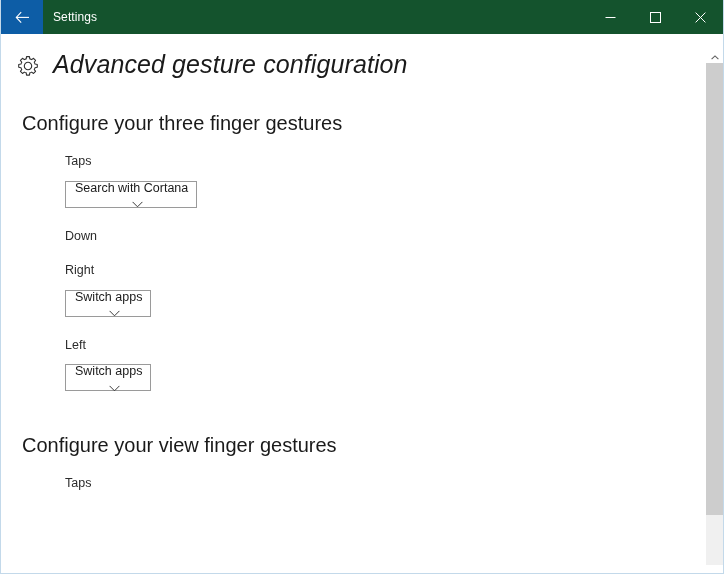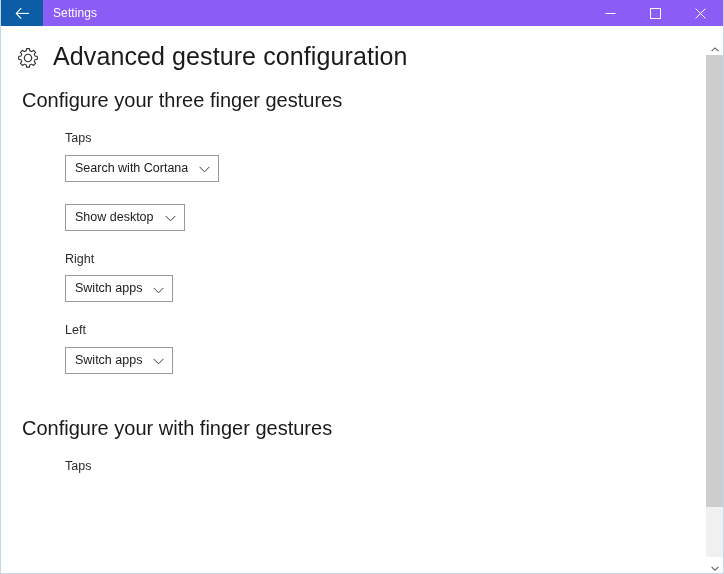--- a/index.html
+++ b/index.html
@@ -23,22 +23,22 @@
     border-left: 1px solid #c3d9ea;
     border-right: 1px solid #c3d9ea;
     border-bottom: 1px solid #c3d9ea;
     background: #ffffff;
     overflow: hidden;
   }
 
   
   .titlebar {
     position: relative;
-    height: 26px;
-    background: #8b5cf6;
+    height: 34px;
+    background: #14532d;
     display: flex;
     align-items: stretch;
   }
   .back-button {
     width: 42px;
     background: #0d5da6;
     display: flex;
     align-items: center;
     justify-content: center;
     cursor: default;
@@ -85,33 +85,34 @@
     flex: none;
     margin-right: 14px;
     margin-top: 2px;
   }
   .page-title {
     font-size: 25px;
     font-weight: 300;
     color: #1a1a1a;
     letter-spacing: 0.1px;
     line-height: 1;
+    font-style: italic;
   }
 
   .section {
     padding-left: 21px;
   }
   .section-heading {
     font-size: 20px;
     font-weight: 300;
     color: #1a1a1a;
     margin: 0;
     line-height: 1;
   }
-  .three-finger-heading { margin-top: 21px; }
+  .three-finger-heading { margin-top: 36px; }
   .four-finger-heading  { margin-top: 44px; }
 
   .field {
     margin-top: 22px;
     margin-left: 43px;
   }
   .field:first-of-type { margin-top: 19px; }
   .field-label {
     font-size: 12.5px;
     color: #2b2b2b;
@@ -121,20 +122,21 @@
 
   .combo {
     display: inline-flex;
     align-items: center;
     height: 27px;
     box-sizing: border-box;
     border: 1px solid #9a9a9a;
     background: #ffffff;
     padding: 0 8px 0 9px;
     cursor: default;
+    flex-direction: column;
   }
   .combo-value {
     font-size: 12.5px;
     color: #1a1a1a;
     line-height: 1;
     white-space: nowrap;
   }
   .combo-chevron {
     margin-left: 11px;
     display: block;
@@ -244,28 +246,21 @@
           <span class="combo-chevron">
             <svg width="11" height="7" viewBox="0 0 11 7" aria-hidden="true">
               <path d="M0.6 0.9 L5.5 5.8 L10.4 0.9" fill="none" stroke="#3a3a3a" stroke-width="1"></path>
             </svg>
           </span>
         </div>
       </div>
 
 
       <div class="field">
-        <div class="combo">
-          <span class="combo-value">Show desktop</span>
-          <span class="combo-chevron">
-            <svg width="11" height="7" viewBox="0 0 11 7" aria-hidden="true">
-              <path d="M0.6 0.9 L5.5 5.8 L10.4 0.9" fill="none" stroke="#3a3a3a" stroke-width="1"></path>
-            </svg>
-          </span>
-        </div>
+        <div class="field-label">Down</div>
       </div>
 
       <div class="field">
         <div class="field-label">Right</div>
         <div class="combo">
           <span class="combo-value">Switch apps</span>
           <span class="combo-chevron">
             <svg width="11" height="7" viewBox="0 0 11 7" aria-hidden="true">
               <path d="M0.6 0.9 L5.5 5.8 L10.4 0.9" fill="none" stroke="#3a3a3a" stroke-width="1"></path>
             </svg>
@@ -280,21 +275,21 @@
           <span class="combo-chevron">
             <svg width="11" height="7" viewBox="0 0 11 7" aria-hidden="true">
               <path d="M0.6 0.9 L5.5 5.8 L10.4 0.9" fill="none" stroke="#3a3a3a" stroke-width="1"></path>
             </svg>
           </span>
         </div>
       </div>
     </div>
 
     <div class="section">
-      <div class="section-heading four-finger-heading">Configure your with finger gestures</div>
+      <div class="section-heading four-finger-heading">Configure your view finger gestures</div>
 
       <div class="field">
         <div class="field-label">Taps</div>
 
       </div>
     </div>
 
     <div class="scrollbar">
       <div class="sb-arrow up">
         <span>

